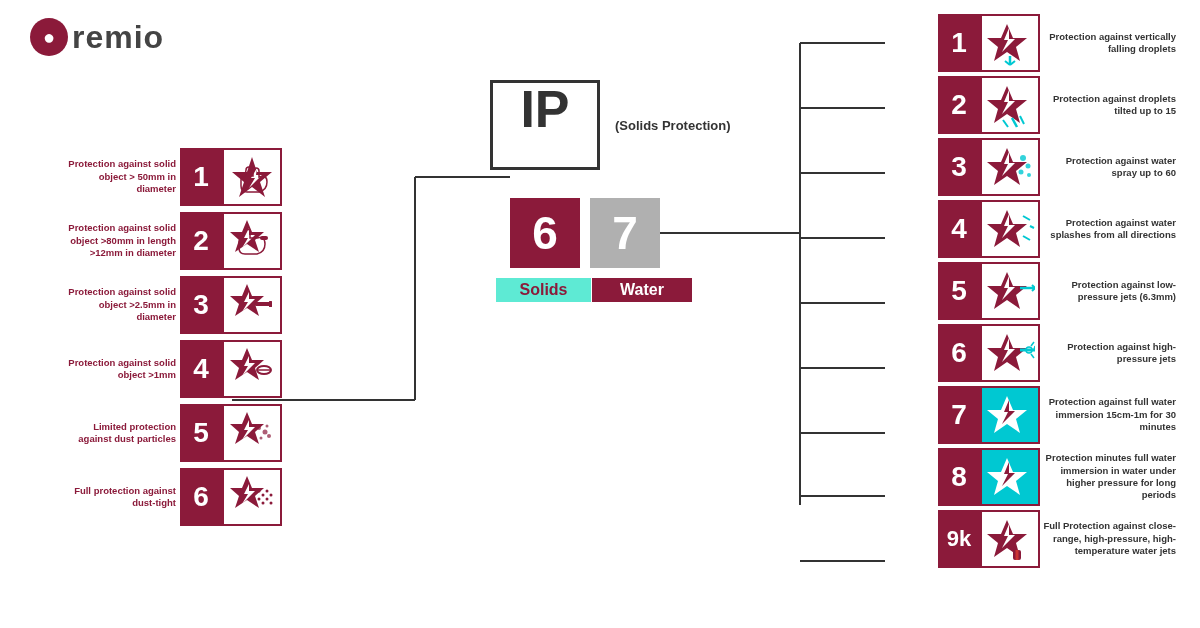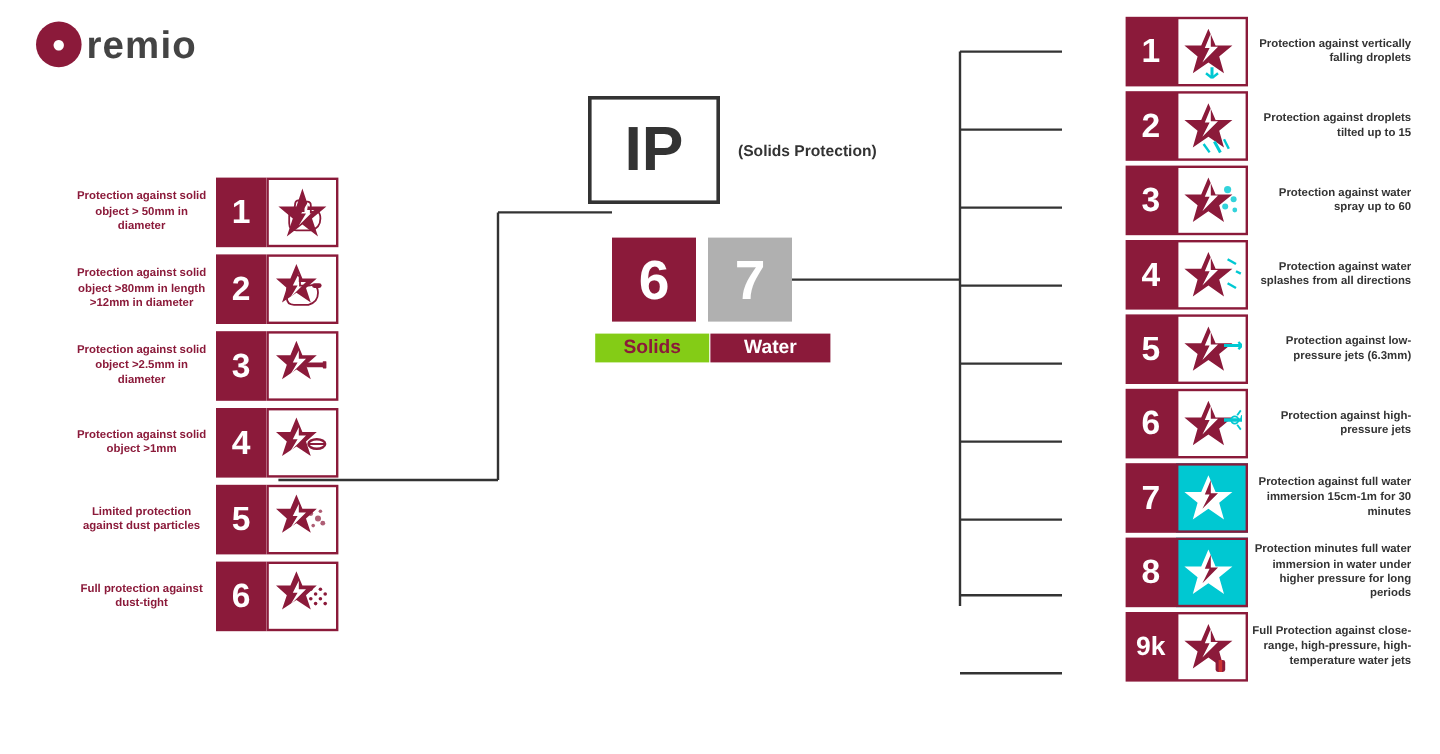--- a/index.html
+++ b/index.html
@@ -44,21 +44,21 @@
 
     
     .ip-box {
       position: absolute;
       top: 80px;
       left: 490px;
       width: 110px;
       height: 90px;
       border: 3px solid #333;
       display: flex;
-      align-items: center;
+      align-items: flex-start;
       justify-content: center;
     }
     .ip-box-text {
       font-size: 52px;
       font-weight: 900;
       color: #333;
       line-height: 1;
     }
     .ingress-label {
       position: absolute;
@@ -100,21 +100,21 @@
     }
     .solids-label {
       position: absolute;
       top: 278px;
       left: 496px;
       width: 95px;
       text-align: center;
       font-size: 16px;
       font-weight: bold;
       color: #8b1a3a;
-      background: #84cc16;
+      background: #5eead4;
       padding: 3px 6px;
     }
     .water-label {
       position: absolute;
       top: 278px;
       left: 592px;
       width: 100px;
       text-align: center;
       font-size: 16px;
       font-weight: bold;
@@ -172,21 +172,21 @@
       flex-shrink: 0;
       background: white;
       overflow: hidden;
     }
 
     .row-desc {
       width: 120px;
       font-size: 9.5px;
       font-weight: bold;
       color: #8b1a3a;
-      text-align: center;
+      text-align: right;
       padding-right: 4px;
       line-height: 1.3;
     }
 
     
     .right-section {
       position: absolute;
       top: 14px;
       right: 20px;
       display: flex;

